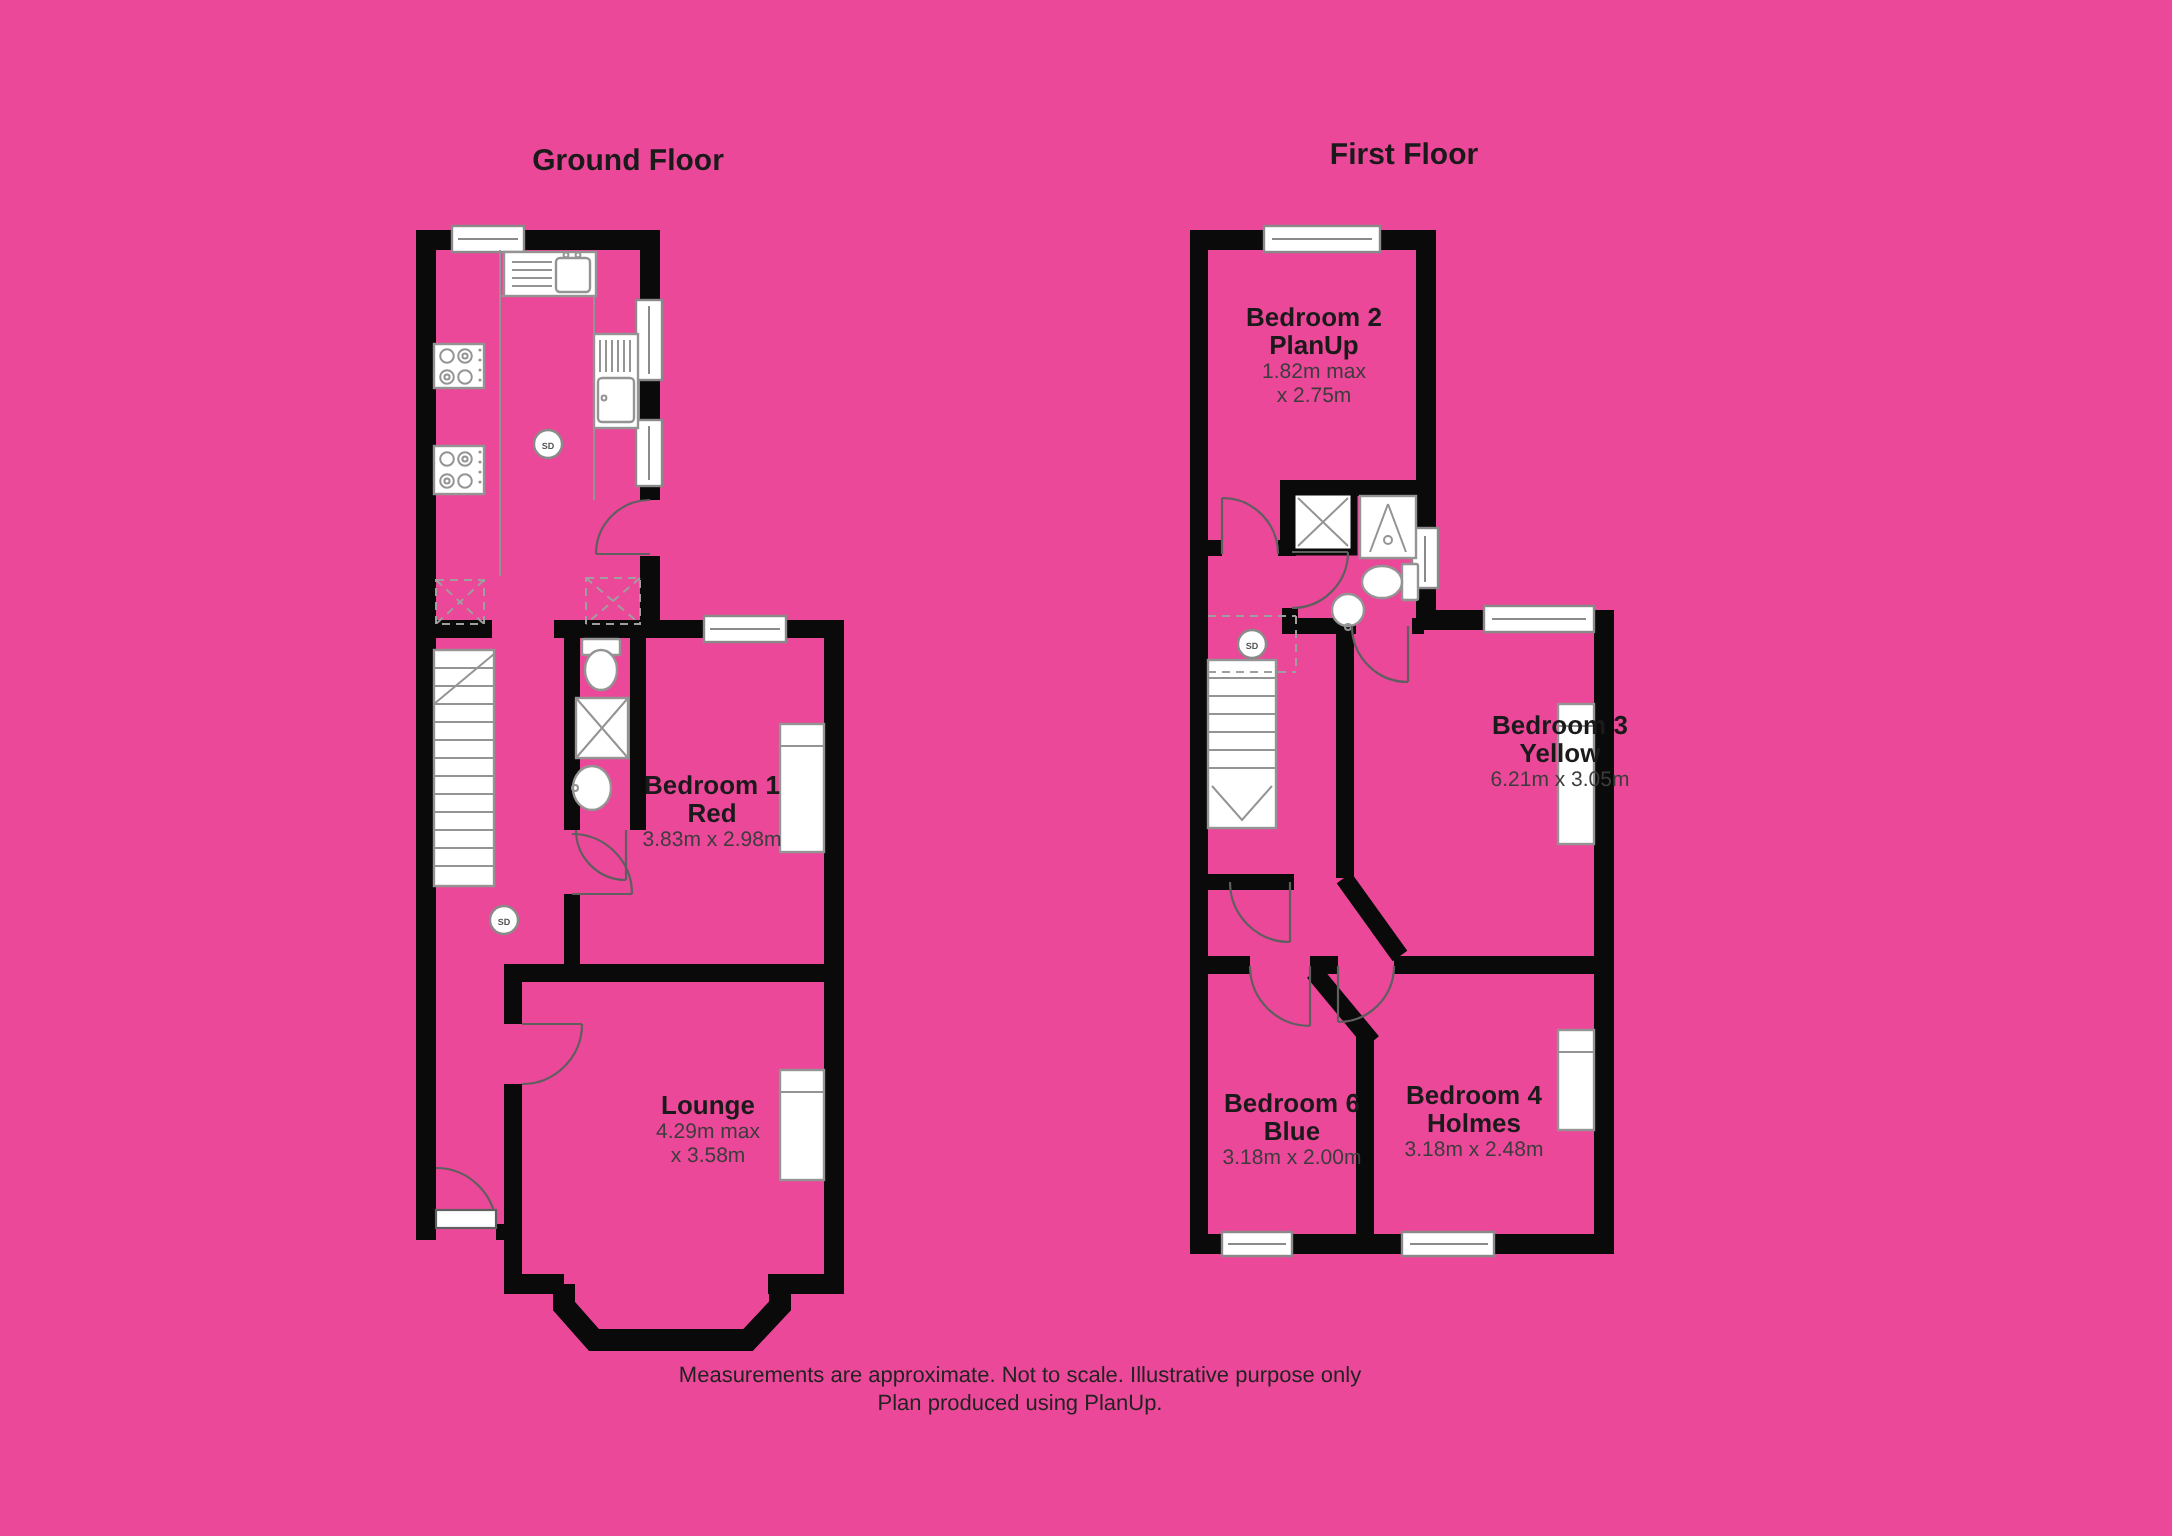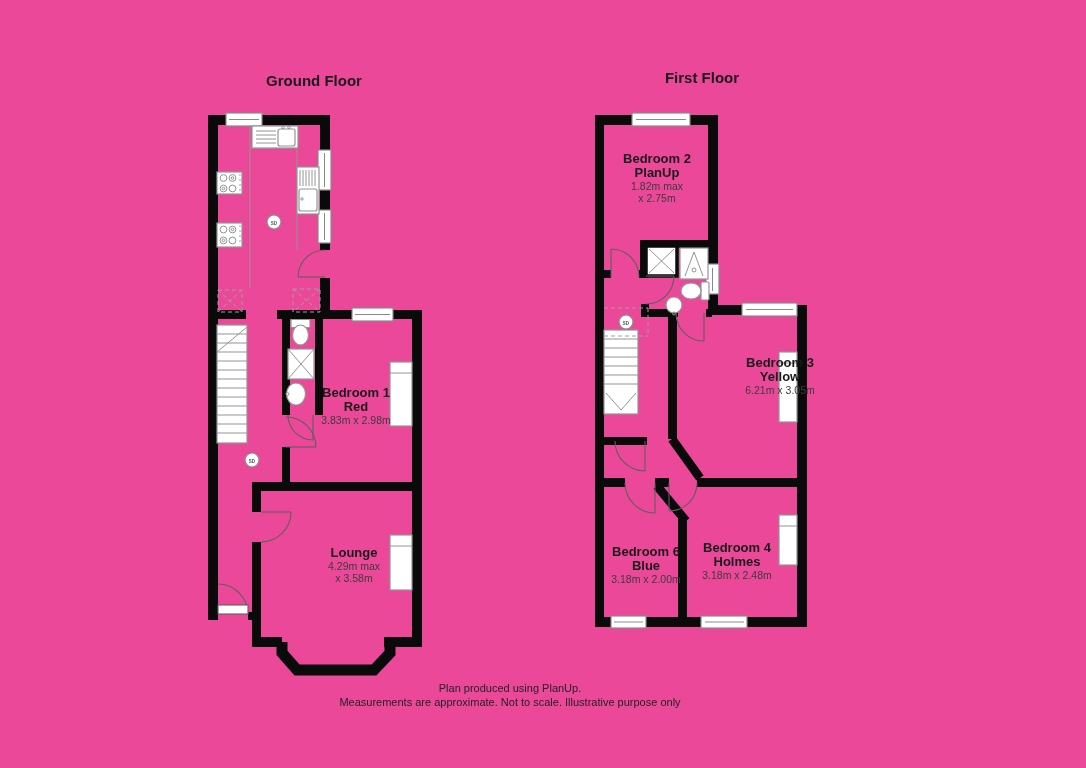--- a/index.html
+++ b/index.html
@@ -355,18 +355,18 @@
   <div class="rdim">3.18m x 2.00m</div>
 </div>
 
 <div class="room-label" style="left:737px;top:541px">
   <div class="rname">Bedroom 4</div>
   <div class="rname">Holmes</div>
   <div class="rdim">3.18m x 2.48m</div>
 </div>
 
 <div class="footer" style="top:682px">
+  <div class="fline">Measurements are approximate. Not to scale. Illustrative purpose only</div>
   <div class="fline">Plan produced using PlanUp.</div>
-  <div class="fline">Measurements are approximate. Not to scale. Illustrative purpose only</div>
 </div>
 
 
 </div>
 
 </body></html>

